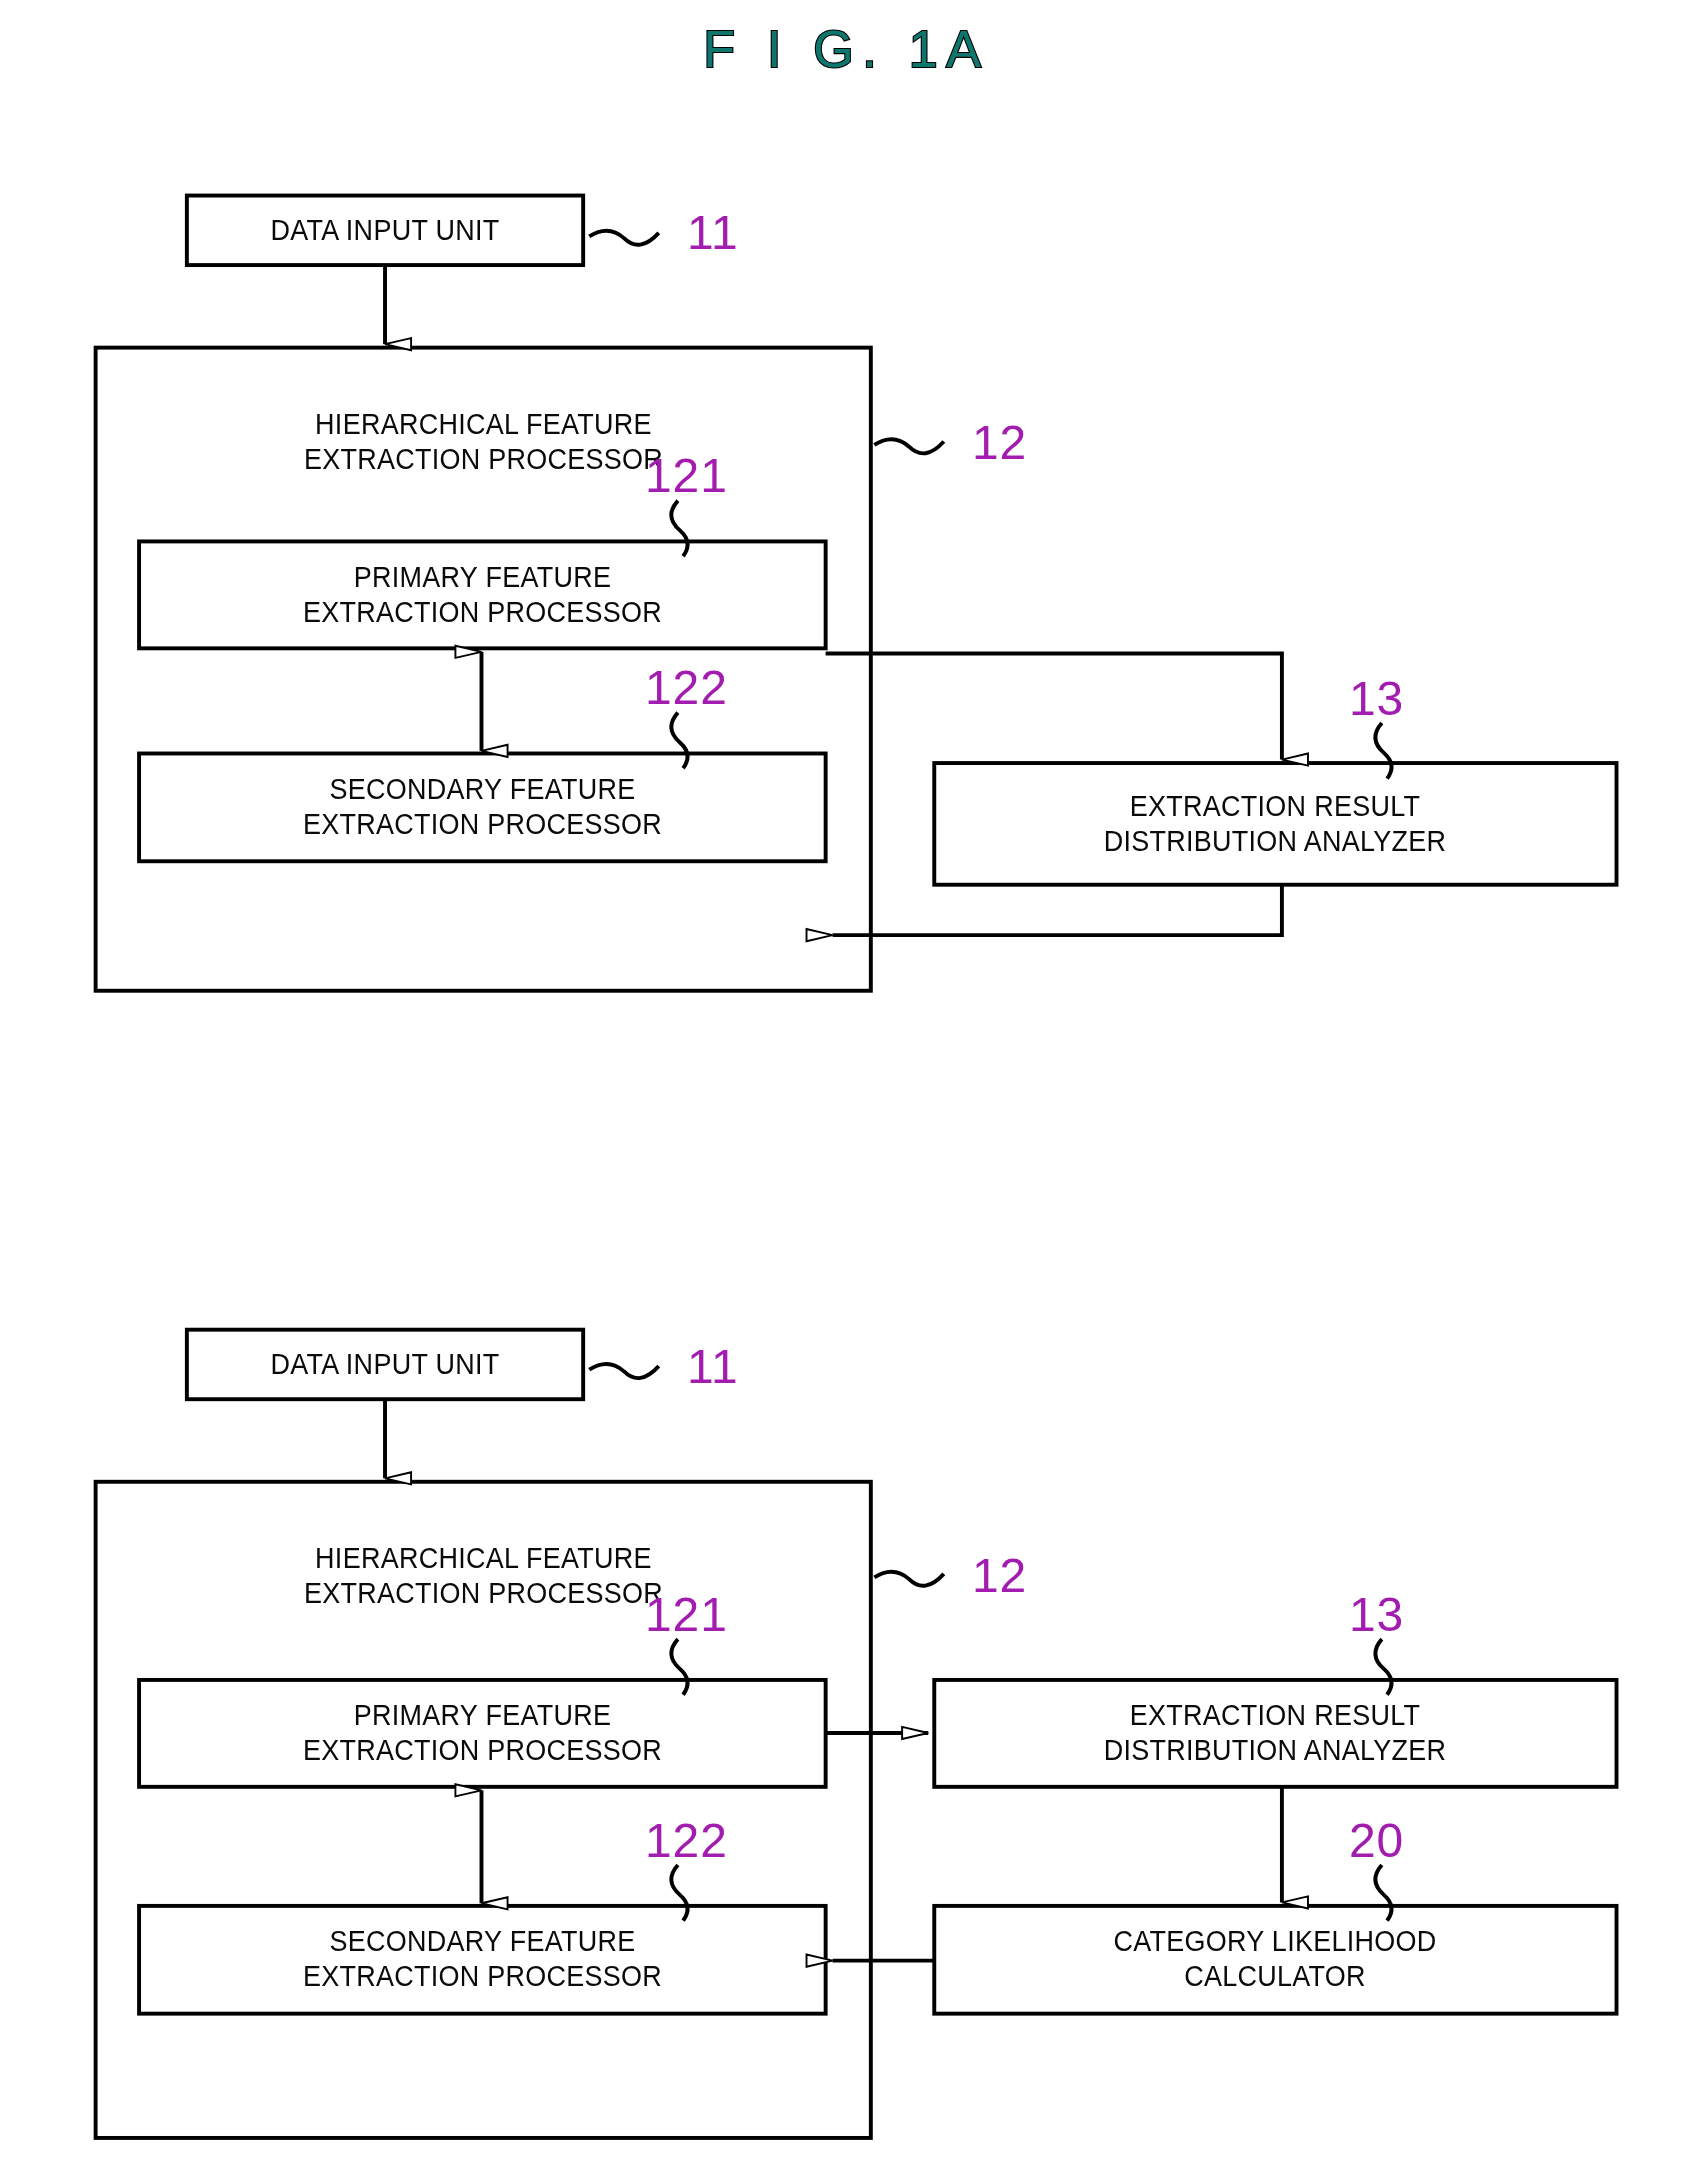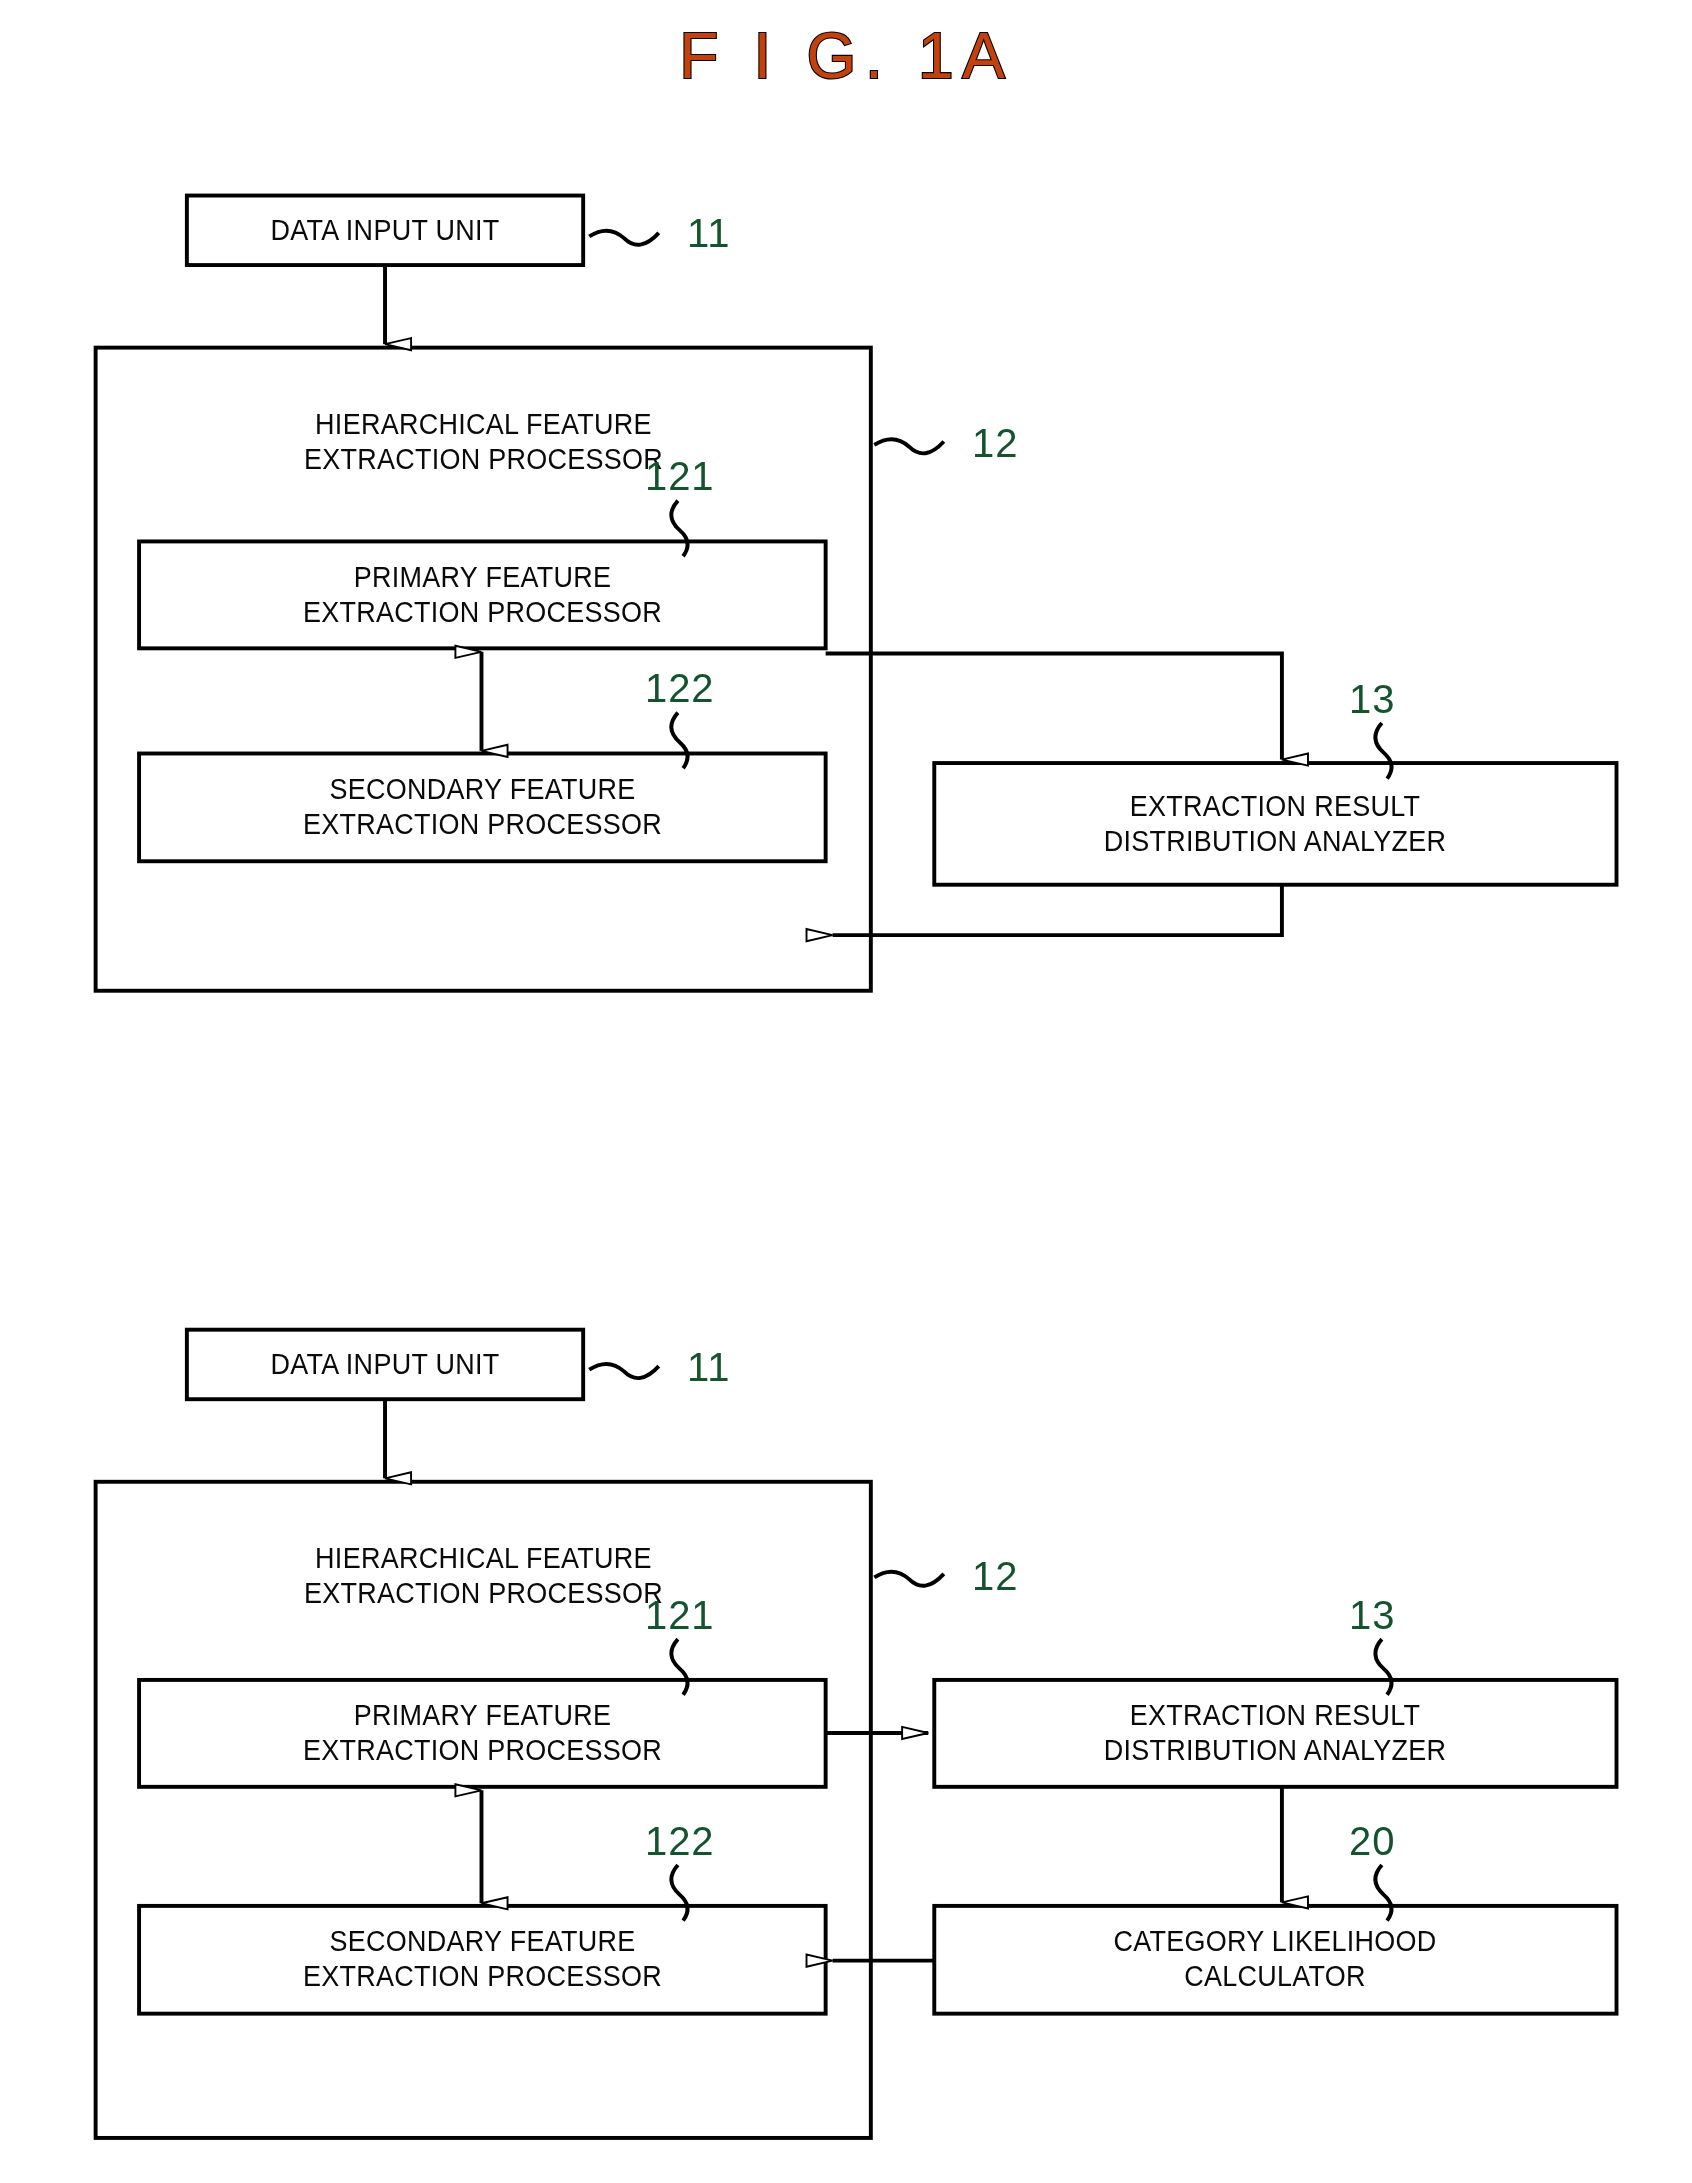--- a/index.html
+++ b/index.html
@@ -26,24 +26,24 @@
     left: 0; top: 0;
     width: 1693px;
     height: 2184px;
   }
   
   .fig-caption {
     position: absolute;
     width: 100%;
     text-align: center;
     font-family: "Liberation Sans", sans-serif;
-    font-size: 64px;
+    font-size: 52px;
     letter-spacing: 8.7px;
     font-weight: 400;
-    color: #c2410c;
+    color: #0f766e;
     -webkit-text-stroke: 2.2px #000000;
     paint-order: stroke fill;
   }
   #fig1a-caption { top: 19px; }
   #fig1b-caption { top: 1128px; }
 
   
   .box-label {
     position: absolute;
     text-align: center;
@@ -53,23 +53,23 @@
     letter-spacing: 0.3px;
     color: #0a0a0a;
     transform: scaleX(0.93);
     white-space: pre-line;
     pointer-events: none;
   }
   
   .ref-num {
     position: absolute;
     font-family: "Liberation Sans", sans-serif;
-    font-size: 40px;
+    font-size: 48px;
     line-height: 40px;
-    color: #14532d;
+    color: #a21caf;
     letter-spacing: 0.9px;
   }
 </style>
 </head>
 <body>
 
 <div class="page">
 
   <svg class="sheet" viewBox="0 0 1948 2513">
     <defs>

